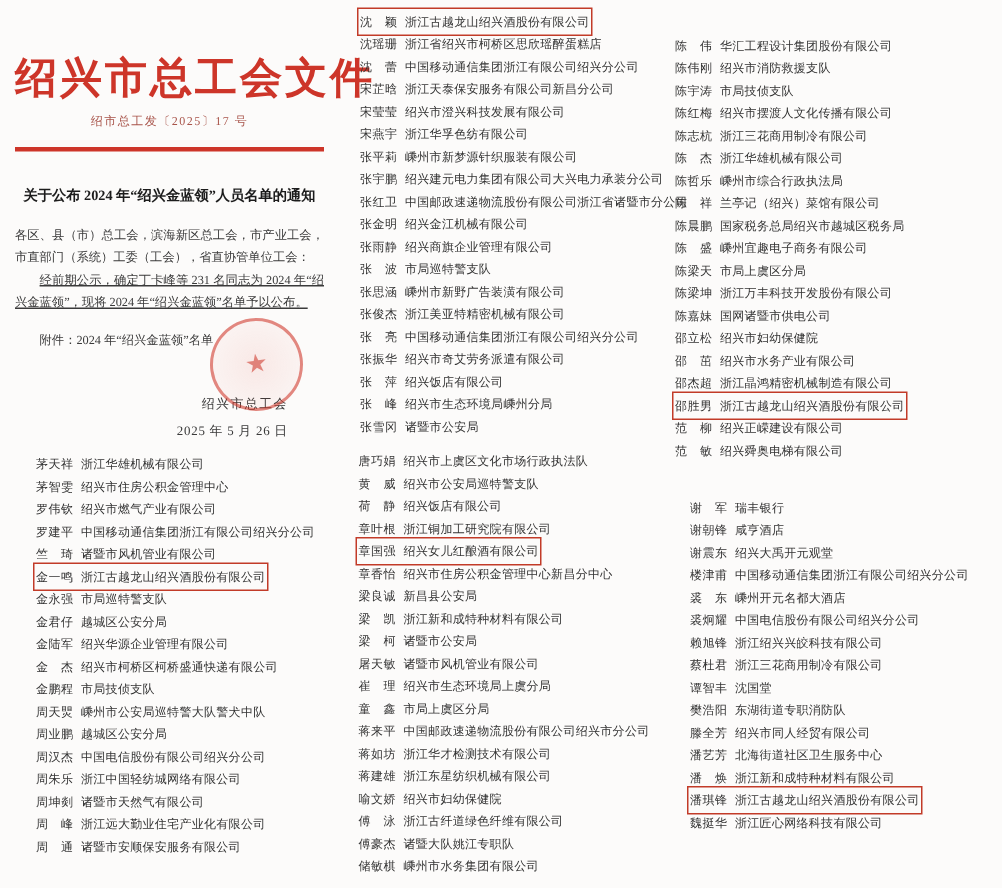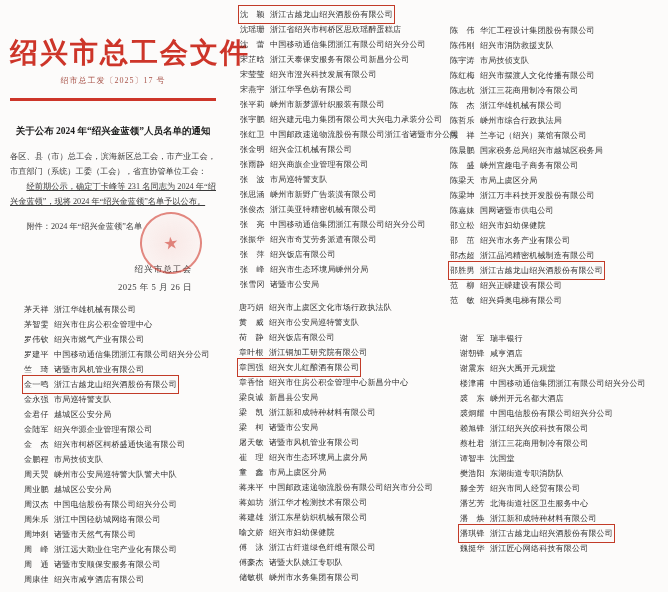--- a/index.html
+++ b/index.html
@@ -372,24 +372,20 @@
       <div class="row">
         <span class="pname">周　峰</span>
         <span class="company">浙江远大勤业住宅产业化有限公司</span>
       </div>
 
       <div class="row">
         <span class="pname">周　通</span>
         <span class="company">诸暨市安顺保安服务有限公司</span>
       </div>
 
-      <div class="row">
-        <span class="pname">周康佳</span>
-        <span class="company">绍兴市咸亨酒店有限公司</span>
-      </div>
     </div>
 
   <div class="roster col-bottom-middle">
 
       <div class="row">
         <span class="pname">唐巧娟</span>
         <span class="company">绍兴市上虞区文化市场行政执法队</span>
       </div>
 
       <div class="row">

